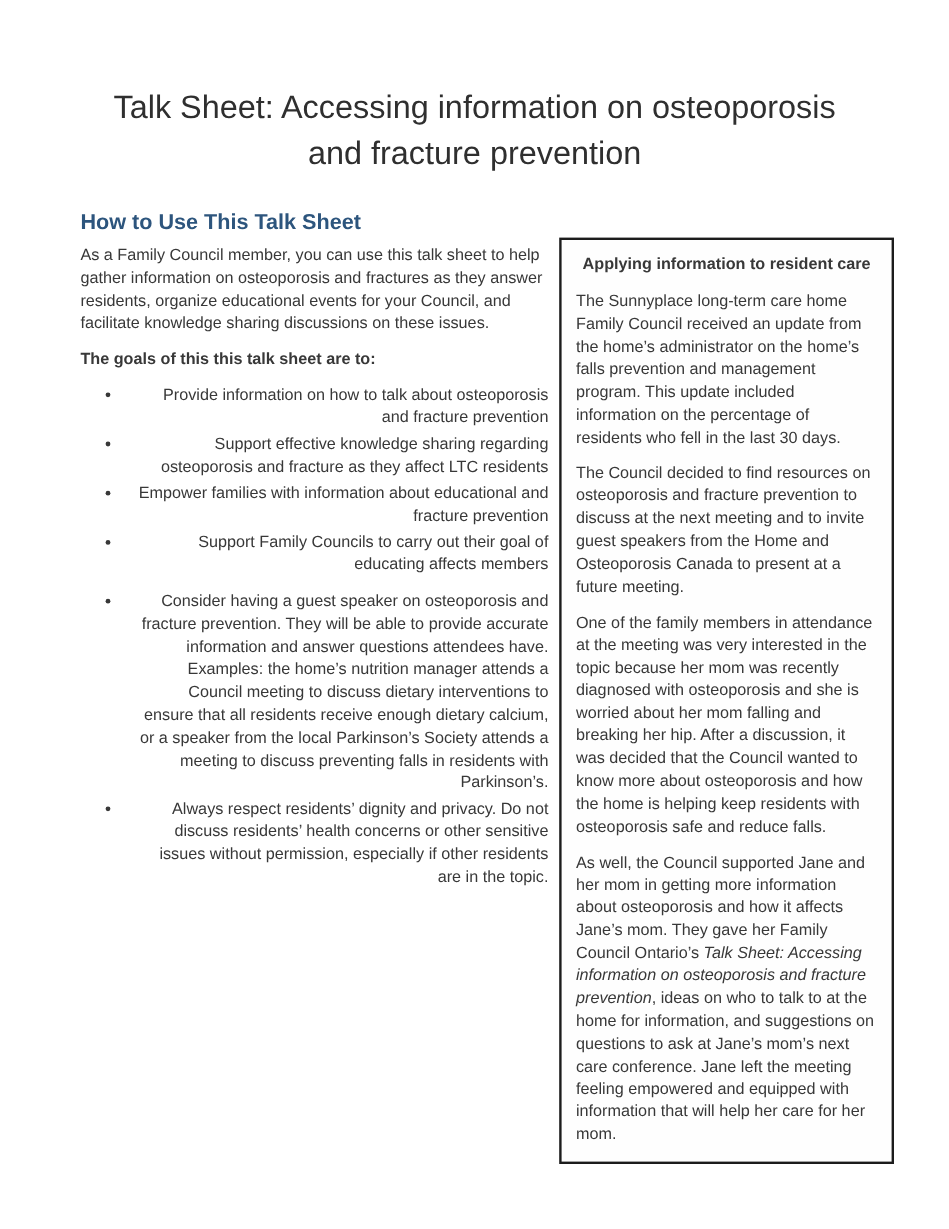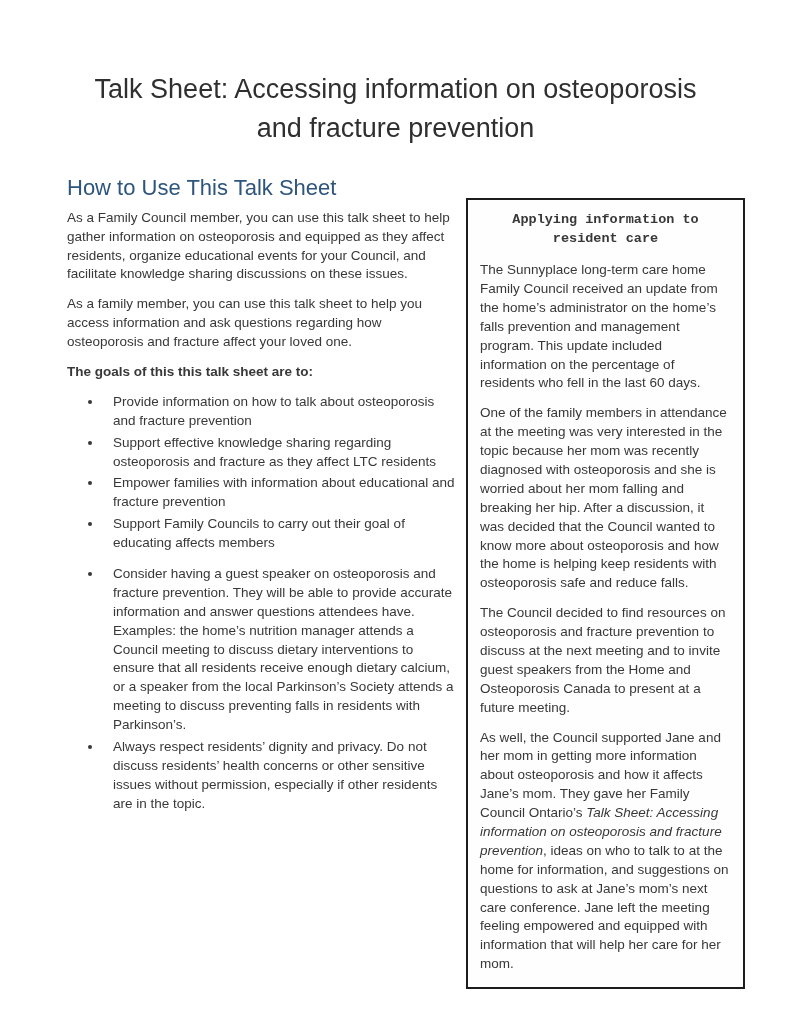--- a/index.html
+++ b/index.html
@@ -34,91 +34,90 @@
     display: flex;
     gap: 9px;
     padding: 0 46px 0 67px;
     align-items: flex-start;
   }
   .left-col {
     flex: 0 0 390px;
     width: 390px;
   }
   .section-heading {
-    font-size: 22px;
-    font-weight: 400;
+    font-size: 18px;
+    font-weight: 700;
     color: var(--section-heading-blue);
     margin: 0 0 7px 0;
     line-height: 1.25;
   }
   .left-col p, .case-box p, .left-col li {
     font-size: 13.5px;
     line-height: 1.4;
   }
   .left-col p { margin: 0 0 11px 0; }
   .subhead {
     font-weight: bold;
     margin: 3px 0 11px 0 !important;
   }
   .left-col ul {
     margin: 0 0 12px 0;
     padding-left: 36px;
+    text-align: right;
   }
   .left-col li {
     margin-bottom: 3px;
     padding-left: 10px;
   }
   .case-box {
     flex: 1 1 auto;
     border: 2px solid var(--box-border);
     margin-top: 24px;
     padding: 9px 12px 2px 12px;
     background: #fefefe;
   }
   .case-box p { margin: 0 0 11px 0; }
   .box-heading {
     text-align: center;
     font-weight: bold;
     font-size: 14px;
     margin: 2px 0 12px 0 !important;
-    font-family: Liberation Mono, monospace;
   }
   .case-box em { font-style: italic; }
 </style>
 </head>
 <body>
 
 <div class="page">
 
   <h1 class="doc-title">Talk Sheet: Accessing information on osteoporosis and fracture prevention</h1>
 
   <div class="columns">
 
     <div class="left-col">
       <h2 class="section-heading">How to Use This Talk Sheet</h2>
 
-      <p>As a Family Council member, you can use this talk sheet to help gather information on osteoporosis and equipped as they affect residents, organize educational events for your Council, and facilitate knowledge sharing discussions on these issues.</p>
-      <p>As a family member, you can use this talk sheet to help you access information and ask questions regarding how osteoporosis and fracture affect your loved one.</p>
+      <p>As a Family Council member, you can use this talk sheet to help gather information on osteoporosis and fractures as they answer residents, organize educational events for your Council, and facilitate knowledge sharing discussions on these issues.</p>
 
       <p class="subhead">The goals of this this talk sheet are to:</p>
       <ul>
         <li>Provide information on how to talk about osteoporosis and fracture prevention</li>
         <li>Support effective knowledge sharing regarding osteoporosis and fracture as they affect LTC residents</li>
         <li>Empower families with information about educational and fracture prevention</li>
         <li>Support Family Councils to carry out their goal of educating affects members</li>
       </ul>
 
       <ul>
         <li>Consider having a guest speaker on osteoporosis and fracture prevention. They will be able to provide accurate information and answer questions attendees have. Examples: the home’s nutrition manager attends a Council meeting to discuss dietary interventions to ensure that all residents receive enough dietary calcium, or a speaker from the local Parkinson’s Society attends a meeting to discuss preventing falls in residents with Parkinson’s.</li>
         <li>Always respect residents’ dignity and privacy. Do not discuss residents’ health concerns or other sensitive issues without permission, especially if other residents are in the topic.</li>
       </ul>
     </div>
 
     <aside class="case-box">
       <p class="box-heading">Applying information to resident care</p>
-      <p>The Sunnyplace long-term care home Family Council received an update from the home’s administrator on the home’s falls prevention and management program. This update included information on the percentage of residents who fell in the last 60 days.</p>
+      <p>The Sunnyplace long-term care home Family Council received an update from the home’s administrator on the home’s falls prevention and management program. This update included information on the percentage of residents who fell in the last 30 days.</p>
+      <p>The Council decided to find resources on osteoporosis and fracture prevention to discuss at the next meeting and to invite guest speakers from the Home and Osteoporosis Canada to present at a future meeting.</p>
       <p>One of the family members in attendance at the meeting was very interested in the topic because her mom was recently diagnosed with osteoporosis and she is worried about her mom falling and breaking her hip. After a discussion, it was decided that the Council wanted to know more about osteoporosis and how the home is helping keep residents with osteoporosis safe and reduce falls.</p>
-      <p>The Council decided to find resources on osteoporosis and fracture prevention to discuss at the next meeting and to invite guest speakers from the Home and Osteoporosis Canada to present at a future meeting.</p>
       <p><span>As well, the Council supported Jane and her mom in getting more information about osteoporosis and how it affects Jane’s mom. They gave her Family Council Ontario’s </span><em>Talk Sheet: Accessing information on osteoporosis and fracture prevention</em><span>, ideas on who to talk to at the home for information, and suggestions on questions to ask at Jane’s mom’s next care conference. Jane left the meeting feeling empowered and equipped with information that will help her care for her mom.</span></p>
     </aside>
 
   </div>
 </div>
 
 </body></html>

